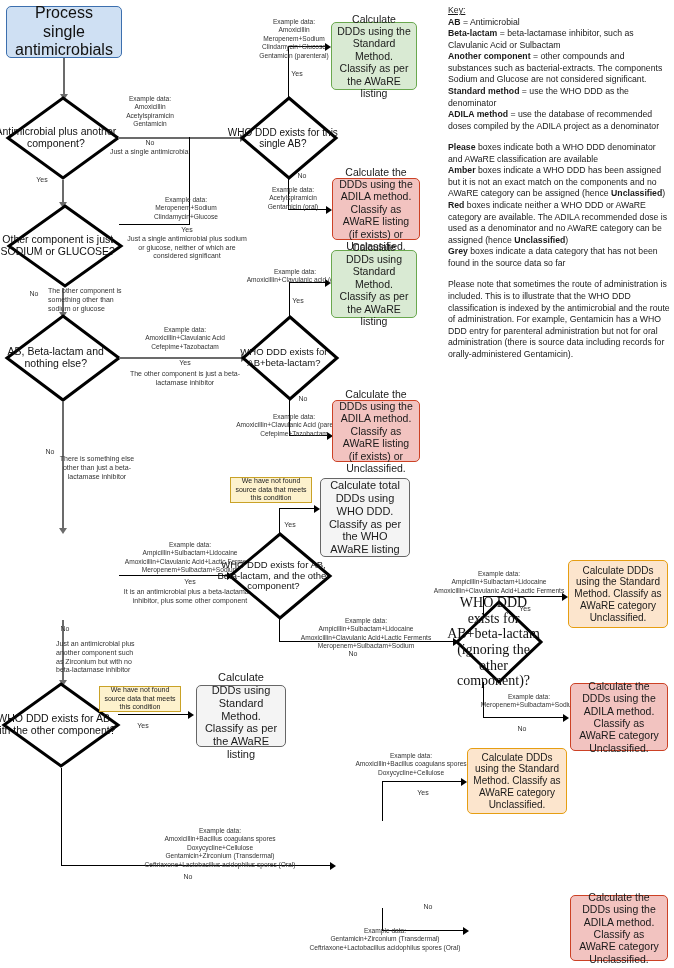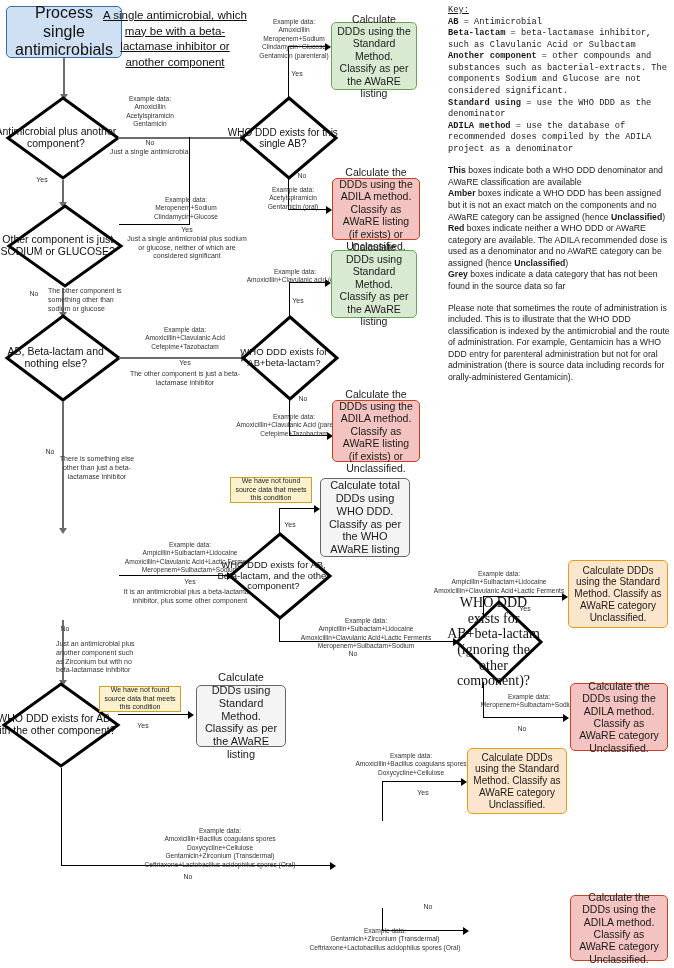--- a/index.html
+++ b/index.html
@@ -45,21 +45,20 @@
 </style>
 </head>
 <body>
 
 <div id="canvas">
 
   <div class="node proc start" style="left:6px;top:6px;width:116px;height:52px;">
     <span>Process single antimicrobials</span>
   </div>
 
-  <div class="hdr" style="left:100px;top:8px;width:150px;">A single antimicrobial, which may be with a beta-lactamase inhibitor or another component</div>
 
   <div class="ln g" style="left:63px;top:58px;width:1.6px;height:38px;"></div>
   <div class="arr dg" style="left:60px;top:94px;"></div>
 
   <div class="diamond" style="left:6px;top:96px;width:114px;height:84px;">
     <svg width="114" height="84" viewBox="0 0 114 84">
         <polygon points="57,2 112,42 57,82 2,42" fill="#fff" stroke="#000" stroke-width="3"></polygon>
       </svg>
     <div class="dlabel">
         <span>Antimicrobial plus another component?</span>
@@ -318,30 +317,30 @@
   <div class="ex" style="left:295px;top:927px;width:180px;white-space:pre-line;">Example data:
 Gentamicin+Zirconium (Transdermal)
 Ceftriaxone+Lactobacillus acidophilus spores (Oral)</div>
   <div class="lbl" style="left:418px;top:903px;width:20px;">No</div>
 
   <div class="node proc red" style="left:570px;top:895px;width:98px;height:66px;">
     <span>Calculate the DDDs using the ADILA method. Classify as AWaRE category Unclassified.</span>
   </div>
 
   <div class="key" style="left:448px;top:5px;width:222px;">
-    <p style="margin:0;font-family:Liberation Mono, monospace;">
+    <p style="margin:0;">
       <span class="u">Key:</span><br>
       <b>AB</b> = Antimicrobial<br>
       <b>Beta-lactam</b> = beta-lactamase inhibitor, such as Clavulanic Acid or Sulbactam<br>
       <b>Another component</b> = other compounds and substances such as bacterial-extracts. The components Sodium and Glucose are not considered significant.<br>
-      <b>Standard using</b> = use the WHO DDD as the denominator<br>
+      <b>Standard method</b> = use the WHO DDD as the denominator<br>
       <b>ADILA method</b> = use the database of recommended doses compiled by the ADILA project as a denominator
     </p>
     <p style="margin:10px 0 0 0;">
-      <b>This</b> boxes indicate both a WHO DDD denominator and AWaRE classification are available<br>
+      <b>Please</b> boxes indicate both a WHO DDD denominator and AWaRE classification are available<br>
       <b>Amber</b> boxes indicate a WHO DDD has been assigned but it is not an exact match on the components and no AWaRE category can be assigned (hence <b>Unclassified</b>)<br>
       <b>Red</b> boxes indicate neither a WHO DDD or AWaRE category are available. The ADILA recommended dose is used as a denominator and no AWaRE category can be assigned (hence <b>Unclassified</b>)<br>
       <b>Grey</b> boxes indicate a data category that has not been found in the source data so far
     </p>
     <p style="margin:10px 0 0 0;">Please note that sometimes the route of administration is included. This is to illustrate that the WHO DDD classification is indexed by the antimicrobial and the route of administration. For example, Gentamicin has a WHO DDD entry for parenteral administration but not for oral administration (there is source data including records for orally-administered Gentamicin).</p>
   </div>
 
 </div>
 
 </body></html>

